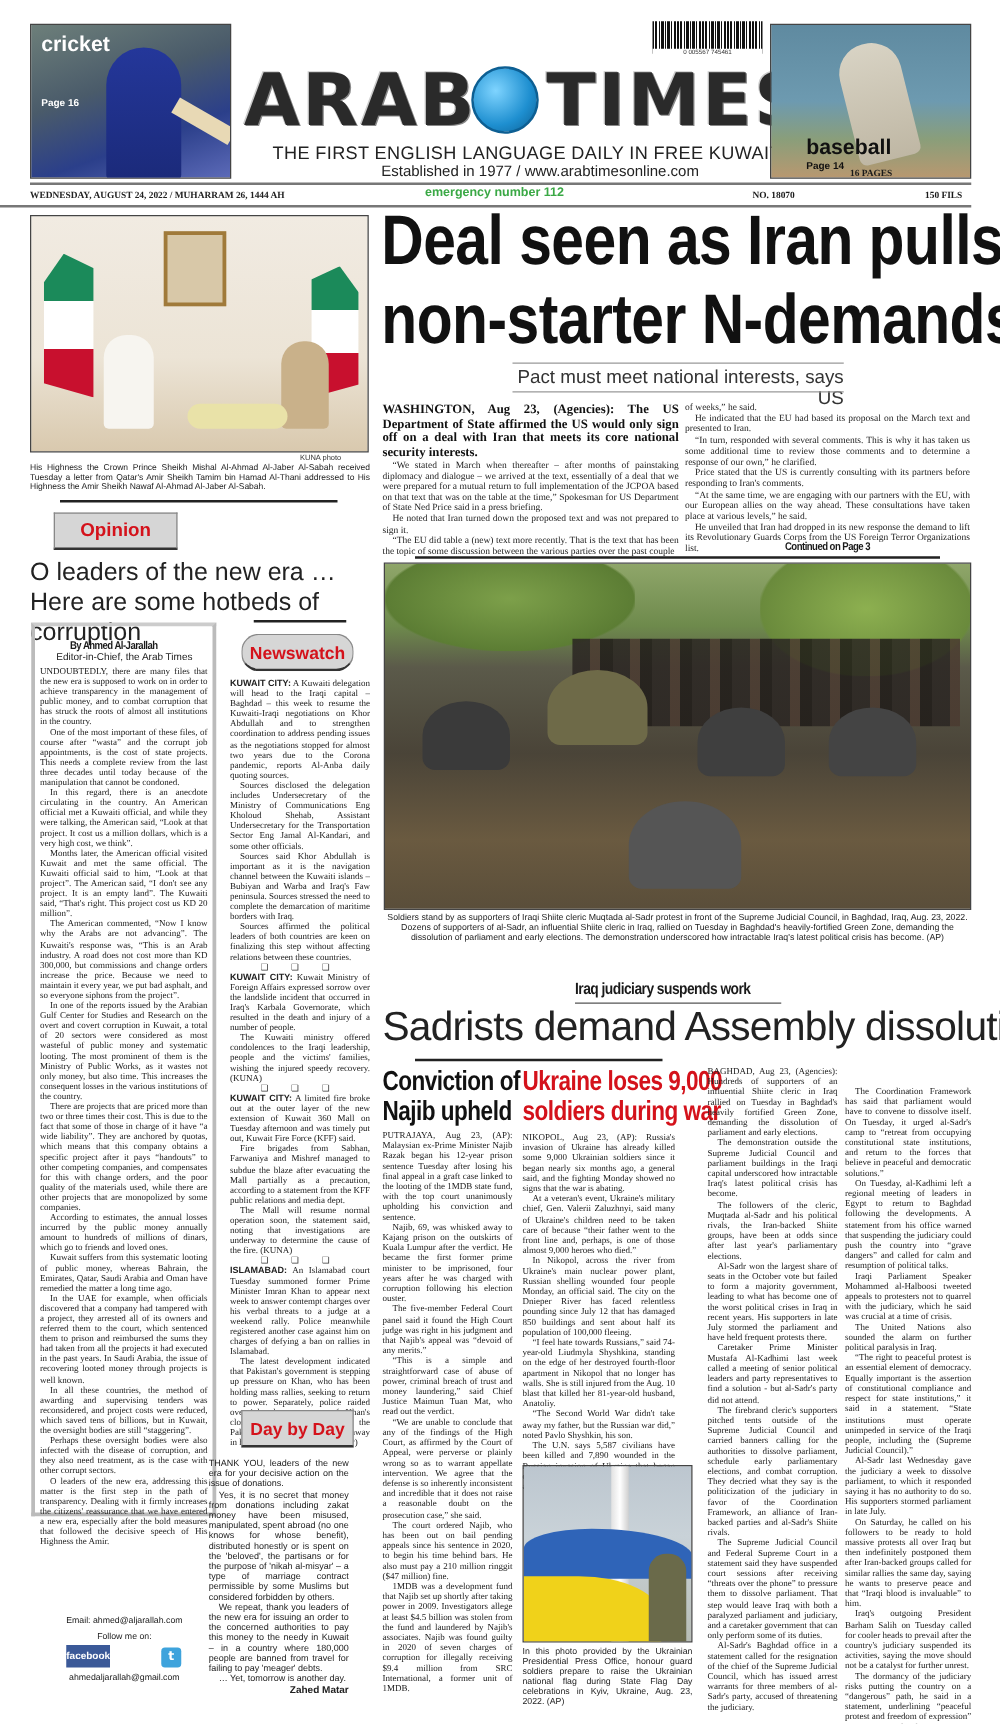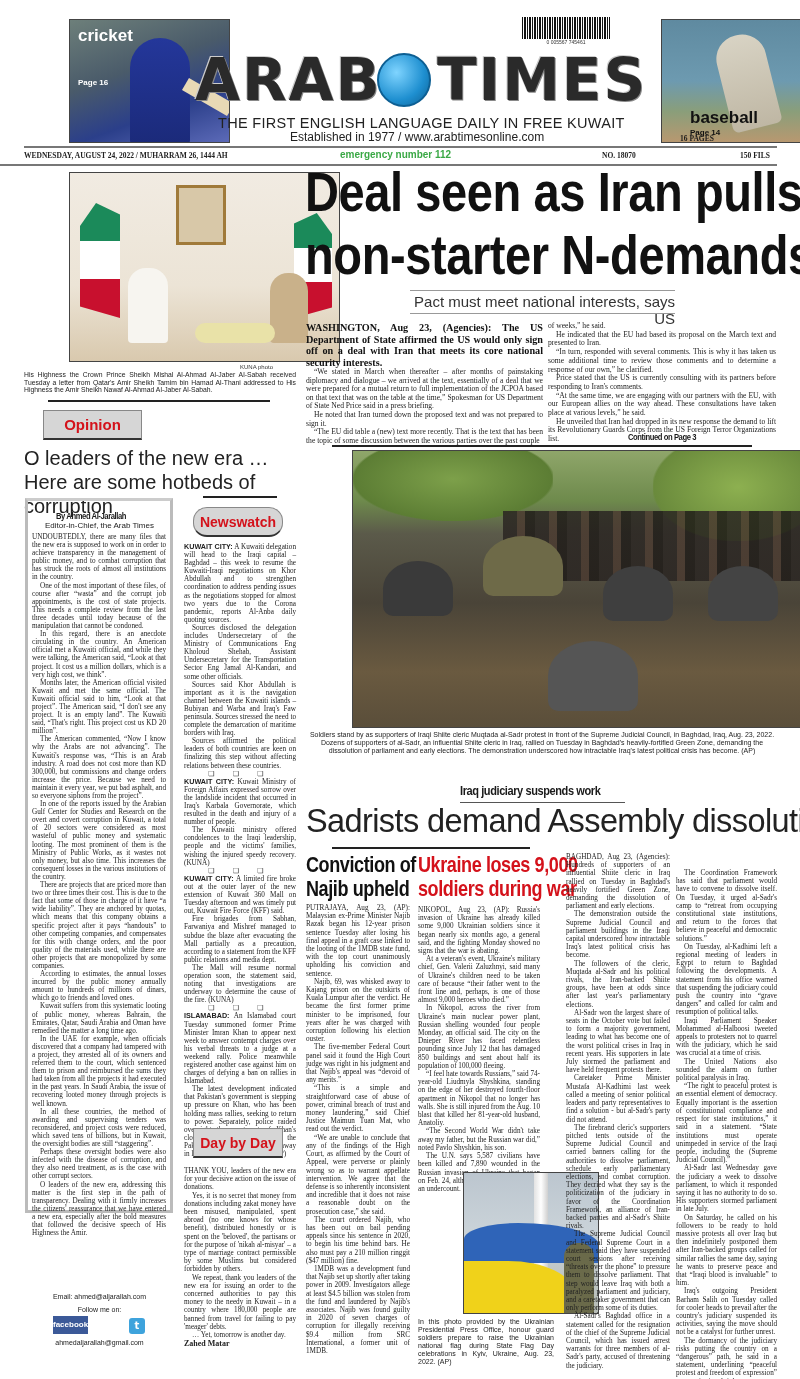--- a/index.html
+++ b/index.html
@@ -1,18 +1,18 @@
 <!DOCTYPE html>
 <html><head>
 <meta charset="utf-8">
 <style>
   * { box-sizing: border-box; margin: 0; padding: 0; }
   body { width: 800px; height: 1379px; background: #fff; color: #1a1a1a; font-family: "Liberation Serif", serif; position: relative; overflow: hidden; }
   .abs { position: absolute; }
-  .photo { background: #9aa; border: 1px solid #444; overflow: hidden; margin-left: 45px; }
+  .photo { background: #9aa; border: 1px solid #444; overflow: hidden; }
   .sans { font-family: "Liberation Sans", sans-serif; }
   .serif { font-family: "Liberation Serif", serif; }
   .cond { font-family: "Liberation Sans", sans-serif; font-weight: bold; transform-origin: left top; letter-spacing: -0.5px; }
   .body-text { font-size: 7.2px; line-height: 8.1px; text-align: justify; font-family: "Liberation Serif", serif; color: #222; }
   .body-text p { text-indent: 8px; }
   .body-text p.noind { text-indent: 0; }
   .caption { font-family: "Liberation Sans", sans-serif; font-size: 6.8px; line-height: 7.6px; color: #222; }
   .rule { background: #222; height: 3px; }
   .thinrule { background: #999; height: 1px; }
   .label-box { background: #d6d6d6; border: 1px solid #888; border-bottom: 2px solid #333; color: #d4121b; font-family: "Liberation Sans", sans-serif; font-weight: bold; text-align: center; }
@@ -32,21 +32,21 @@
   <span class="abs" style="left:0;top:0;font-family:'DejaVu Sans',sans-serif;font-weight:bold;font-size:58px;letter-spacing:2px;color:#2a2a2a;text-shadow:1px 1px 0 #888,-1px -1px 0 #ccc;line-height:70px;">ARAB</span>
   <span class="abs" style="left:182px;top:8px;width:54px;height:54px;border-radius:50%;background:radial-gradient(circle at 35% 35%,#7fd4ff,#1e8fd0 60%,#0d5f93);border:2px solid #0d5f93;"></span>
   <span class="abs" style="left:242px;top:0;font-family:'DejaVu Sans',sans-serif;font-weight:bold;font-size:58px;letter-spacing:2px;color:#2a2a2a;text-shadow:1px 1px 0 #888,-1px -1px 0 #ccc;line-height:70px;">TIMES</span>
 </div>
 
 <div class="abs" style="left:522px;top:17px;width:88px;height:26px;background:repeating-linear-gradient(90deg,#111 0 1px,#fff 1px 2px,#111 2px 4px,#fff 4px 5px);">
   <div class="abs sans" style="left:0;bottom:-2px;width:100%;background:#fff;font-size:5px;text-align:center;color:#333;">0 005567 745461</div>
 </div>
 
 <div class="abs sans" style="left:218px;top:115px;font-size:14.5px;color:#222;letter-spacing:0.3px;">THE FIRST ENGLISH LANGUAGE DAILY IN FREE KUWAIT</div>
-<div class="abs sans" style="left:290px;top:130px;font-size:12px;color:#222;">Established in 1977 / www.arabtimesonline.com</div>
+<div class="abs sans" style="left:305px;top:130px;font-size:12px;color:#222;">Established in 1977 / www.arabtimesonline.com</div>
 
 <div class="abs photo" style="left:616px;top:19px;width:161px;height:124px;background:linear-gradient(180deg,#5f8aa0 0%,#6d9ab0 50%,#8a9e7a 75%,#b89870 100%);">
   <div class="abs" style="left:60px;top:14px;width:50px;height:95px;background:linear-gradient(180deg,#d8d3c4,#bfb7a4);border-radius:24px 24px 6px 6px;transform:rotate(-14deg);"></div>
   <div class="abs sans" style="left:28px;top:88px;color:#111;font-weight:bold;font-size:17px;">baseball</div>
   <div class="abs sans" style="left:28px;top:108px;color:#111;font-weight:bold;font-size:8px;">Page 14</div>
 </div>
 
 <div class="abs" style="left:24px;top:146px;width:753px;height:2px;background:#777;"></div>
 
 <div class="abs serif" style="left:24px;top:151px;font-size:7.5px;font-weight:bold;color:#222;">WEDNESDAY, AUGUST 24, 2022 / MUHARRAM 26, 1444 AH</div>
@@ -204,19 +204,19 @@
   <div class="sep">❏ ❏ ❏</div>
   <p class="noind"><b class="sans">KUWAIT CITY:</b> <span>A limited fire broke out at the outer layer of the new extension of Kuwait 360 Mall on Tuesday afternoon and was timely put out, Kuwait Fire Force (KFF) said.</span></p>
   <p>Fire brigades from Sabhan, Farwaniya and Mishref managed to subdue the blaze after evacuating the Mall partially as a precaution, according to a statement from the KFF public relations and media dept.</p>
   <p>The Mall will resume normal operation soon, the statement said, noting that investigations are underway to determine the cause of the fire. (KUNA)</p>
   <div class="sep">❏ ❏ ❏</div>
   <p class="noind"><b class="sans">ISLAMABAD:</b> <span>An Islamabad court Tuesday summoned former Prime Minister Imran Khan to appear next week to answer contempt charges over his verbal threats to a judge at a weekend rally. Police meanwhile registered another case against him on charges of defying a ban on rallies in Islamabad.</span></p>
   <p>The latest development indicated that Pakistan's government is stepping up pressure on Khan, who has been holding mass rallies, seeking to return to power. Separately, police raided overnight the apartment of Khan's close aide Shahbaz Gill in the Pakistani capital, and took him away in handcuffs for interrogation. (AP)</p>
 </div>
 
 <div class="abs label-box" style="left:193px;top:1128px;width:90px;height:30px;font-size:14px;line-height:28px;">Day by Day</div>
-<div class="abs sans" style="left:184px;top:1167px;width:112px;font-size:7.2px;line-height:8.2px;text-align:justify;color:#222;font-family:Liberation Serif, serif;">
+<div class="abs sans" style="left:167px;top:1167px;width:112px;font-size:7.2px;line-height:8.2px;text-align:justify;color:#222;">
   <p>THANK YOU, leaders of the new era for your decisive action on the issue of donations.</p>
   <p style="text-indent:8px;">Yes, it is no secret that money from donations including zakat money have been misused, manipulated, spent abroad (no one knows for whose benefit), distributed honestly or is spent on the 'beloved', the partisans or for the purpose of 'nikah al-misyar' – a type of marriage contract permissible by some Muslims but considered forbidden by others.</p>
   <p style="text-indent:8px;">We repeat, thank you leaders of the new era for issuing an order to the concerned authorities to pay this money to the needy in Kuwait – in a country where 180,000 people are banned from travel for failing to pay 'meager' debts.</p>
   <p style="text-indent:8px;">… Yet, tomorrow is another day.</p>
-  <p style="text-align:left;font-weight:bold;font-size:8px;margin-top:1px;">Zahed Matar</p>
+  <p style="text-align:right;font-weight:bold;font-size:8px;margin-top:1px;">Zahed Matar</p>
 </div>
 
 </body></html>

